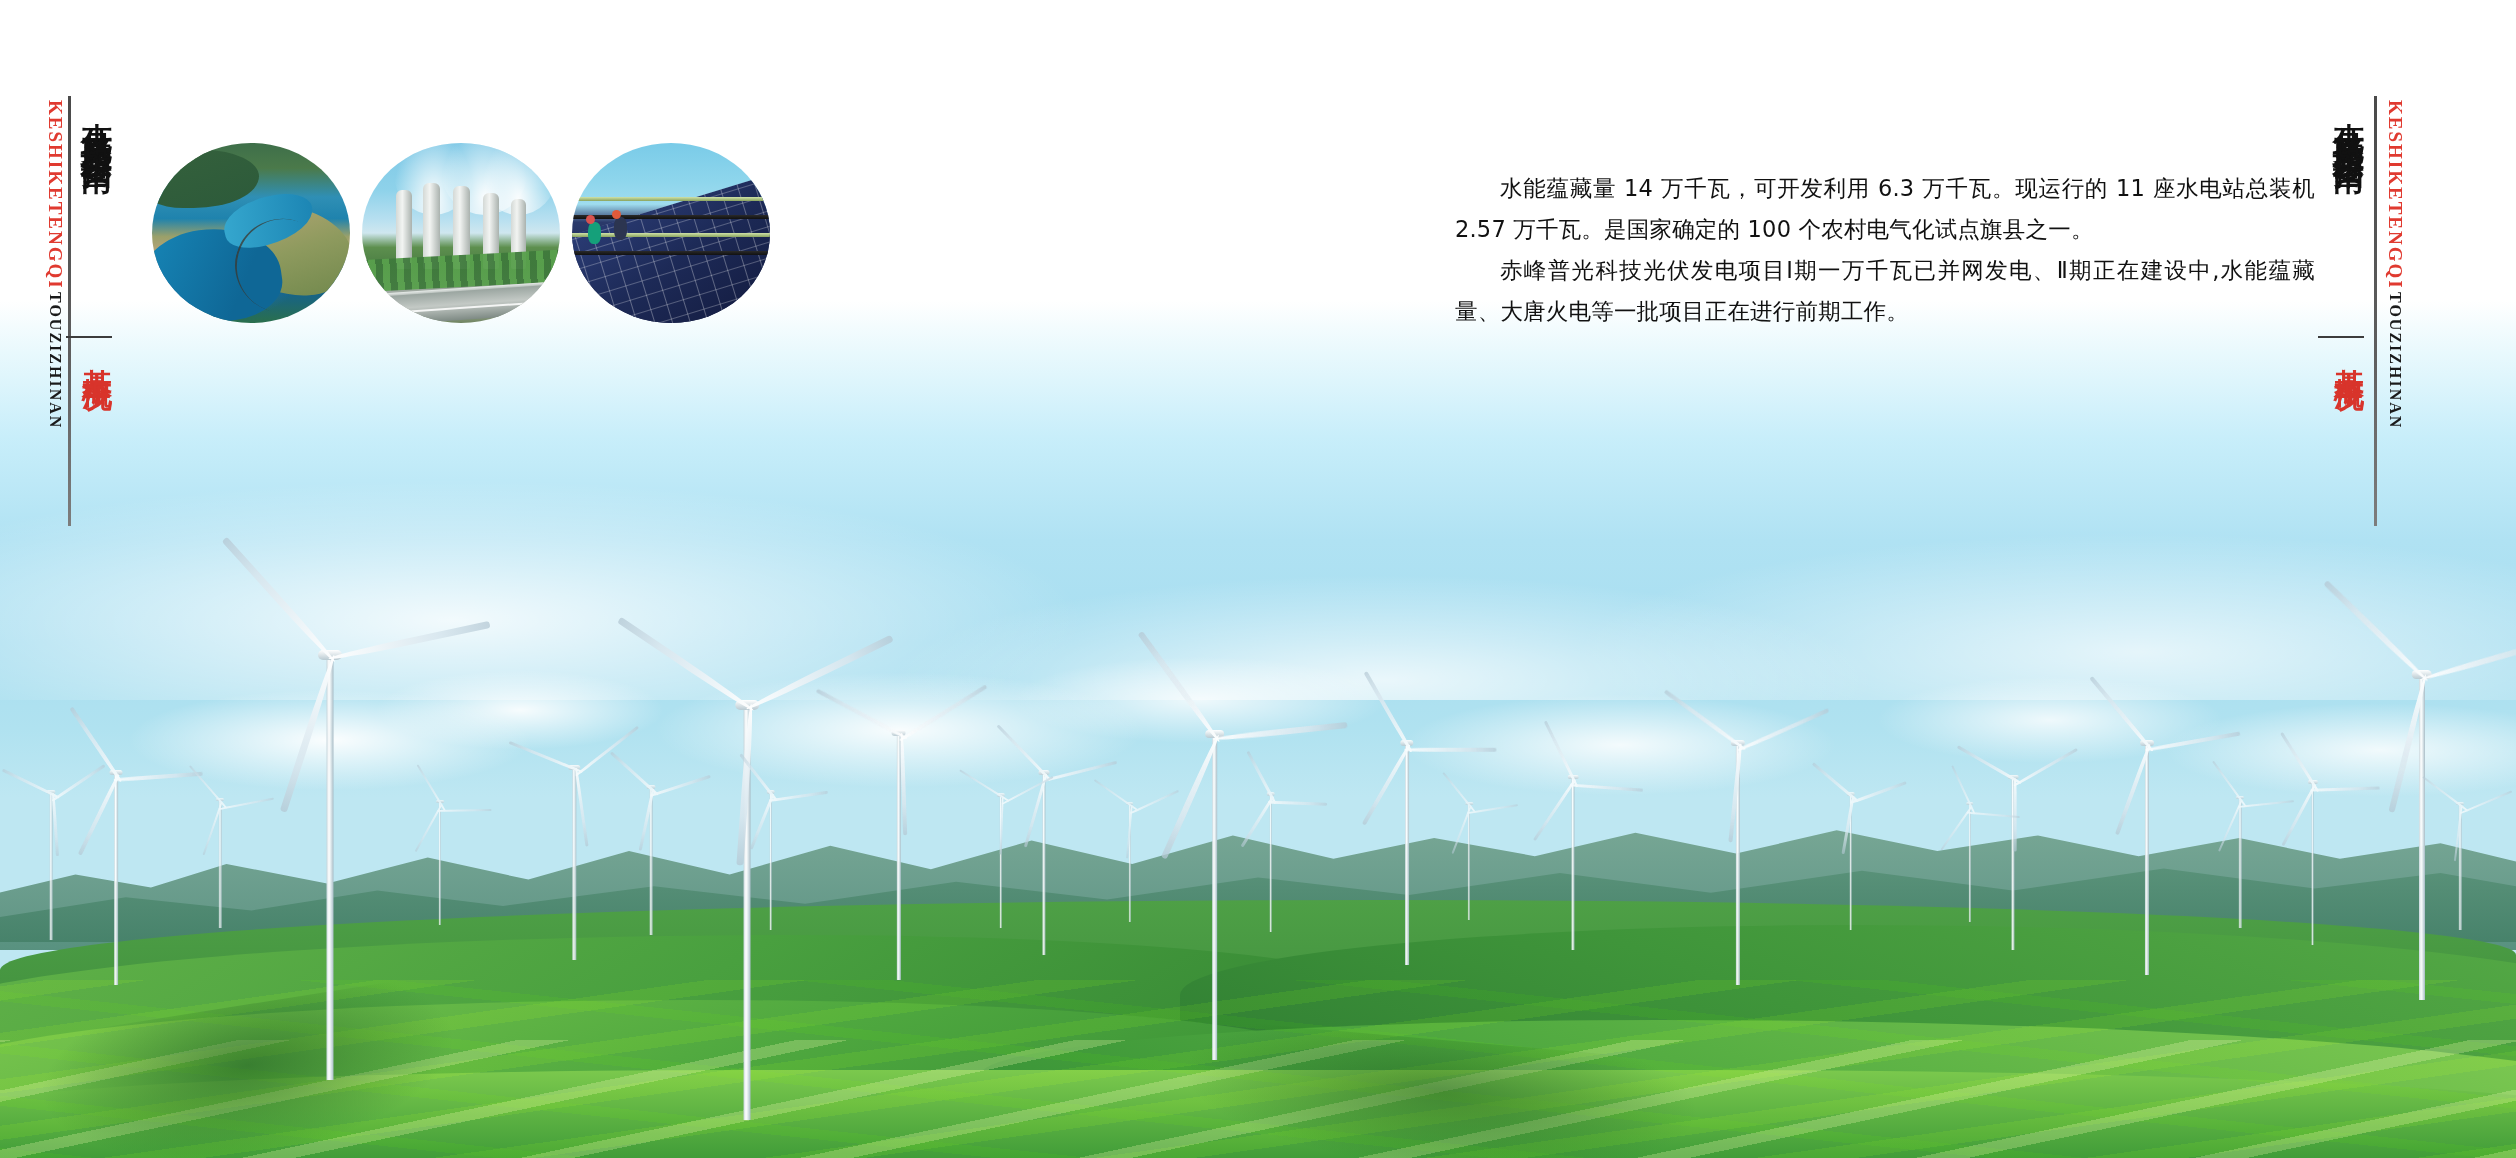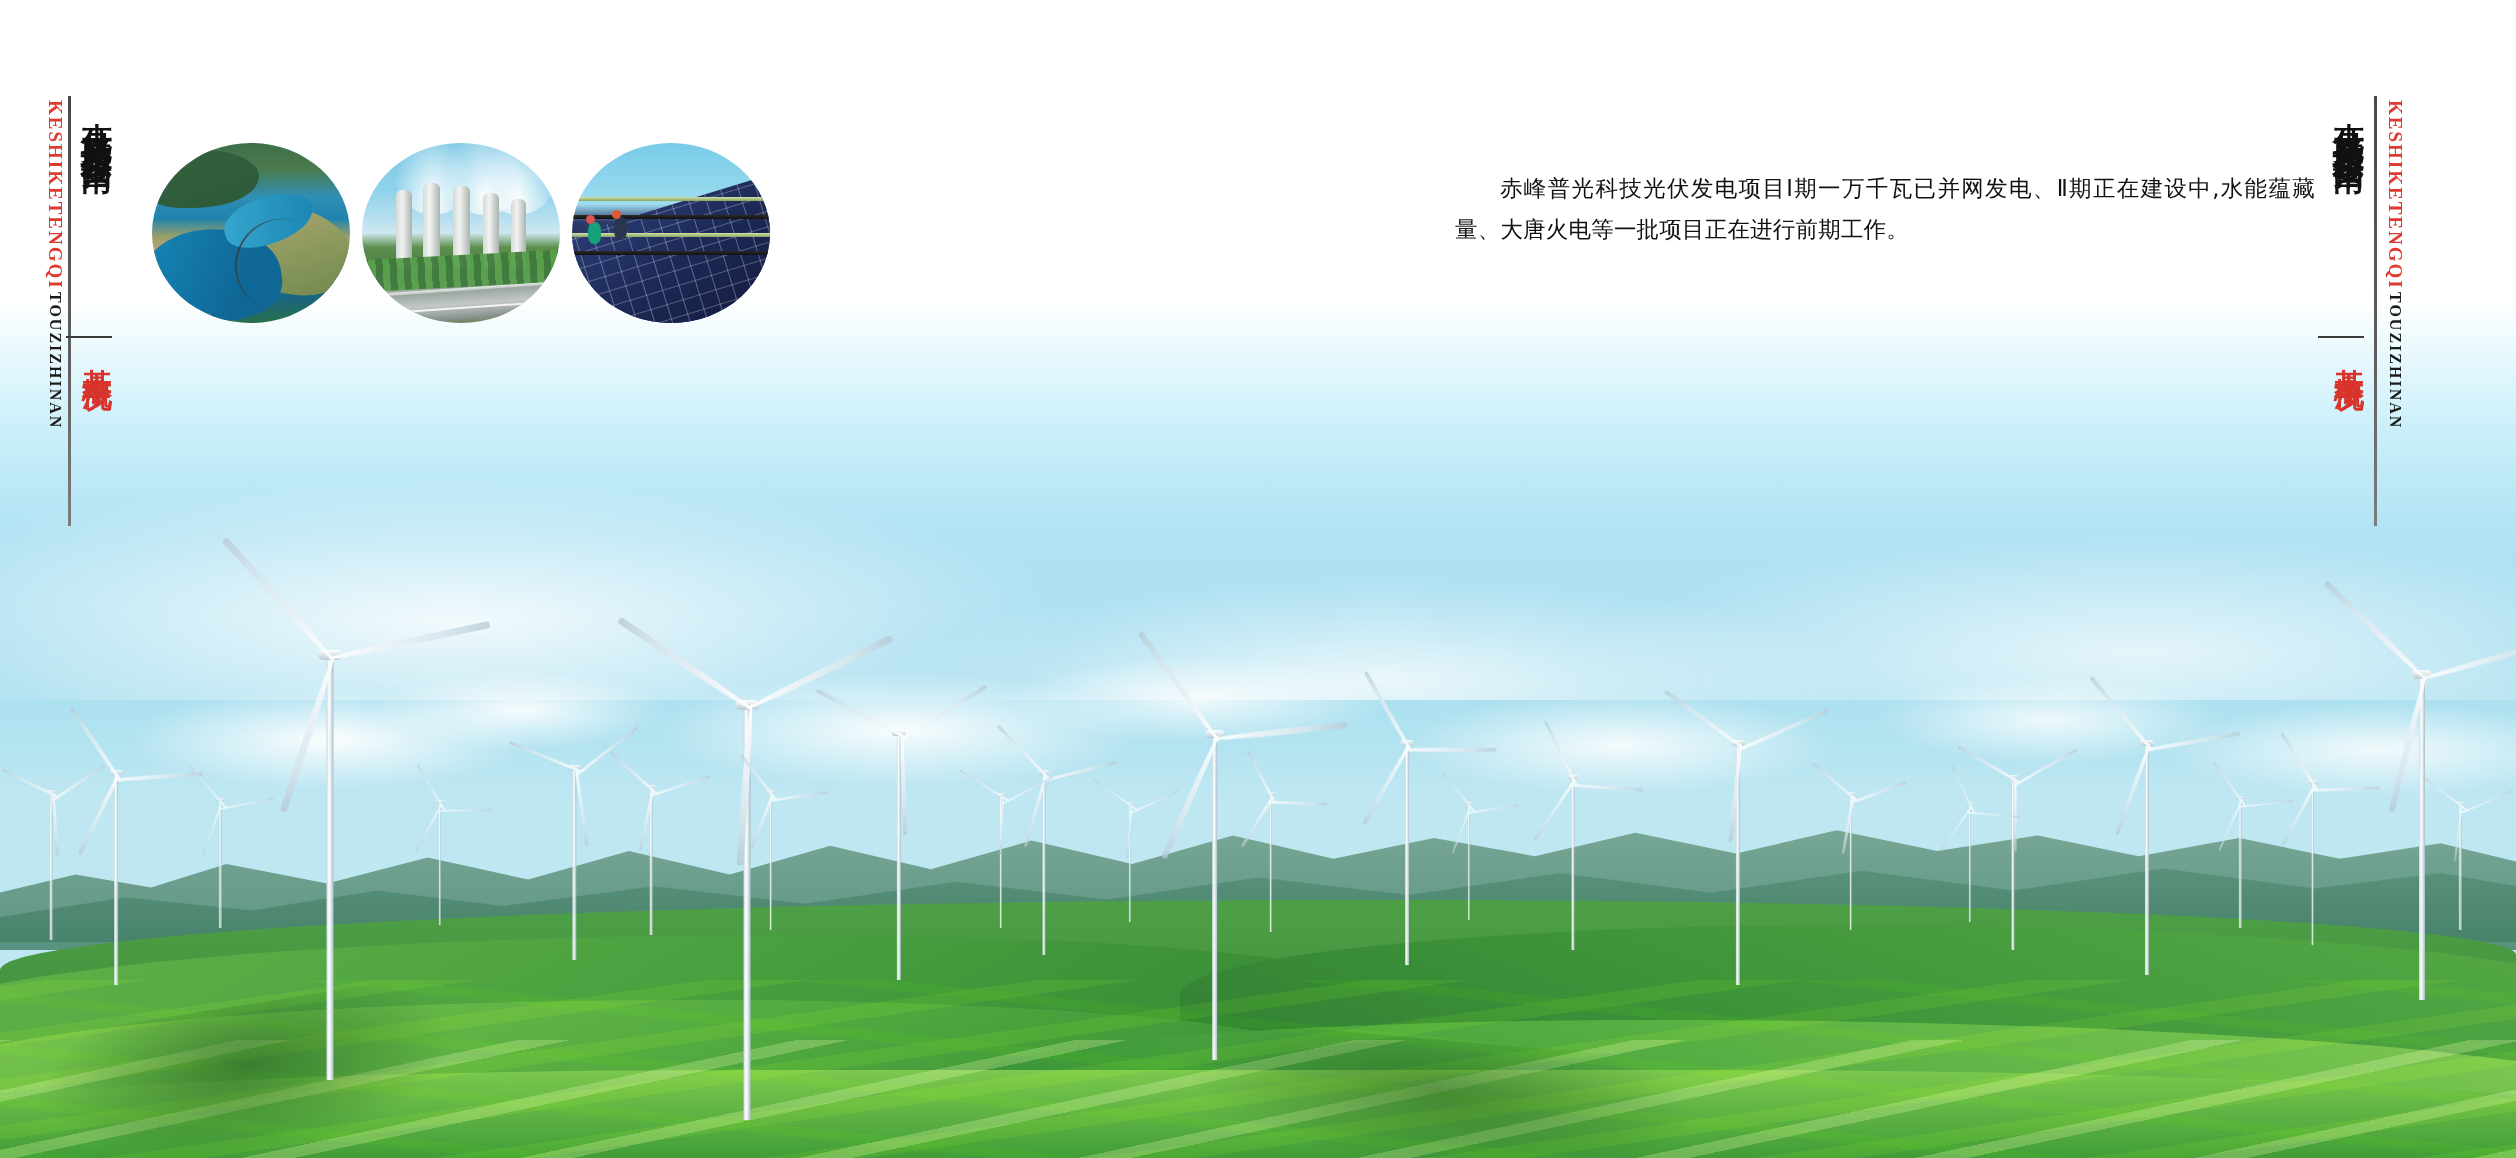--- a/index.html
+++ b/index.html
@@ -618,16 +618,17 @@
   <div class="banner banner-right">
     <div class="vtext v-title" style="left:0px;">克什克腾旗投资指南</div>
     <div class="hrule" style="left:-10px;top:240px;"></div>
     <div class="vtext v-sub" style="left:0px;">基本概况</div>
     <div class="vrule" style="left:46px;"></div>
     <div class="v-pin-red" style="left:56px;">KESHIKETENGQI</div>
     <div class="v-pin-black" style="left:58px;">TOUZIZHINAN</div>
   </div>
 
   <div class="article">
+    <p class="para">水能蕴藏量 14 万千瓦，可开发利用 6.3 万千瓦。现运行的 11 座水电站总装机 2.57 万千瓦。是国家确定的 100 个农村电气化试点旗县之一。</p>
     <p class="para">赤峰普光科技光伏发电项目Ⅰ期一万千瓦已并网发电、Ⅱ期正在建设中,水能蕴藏量、大唐火电等一批项目正在进行前期工作。</p>
   </div>
 
 </div>
 
 </body></html>

